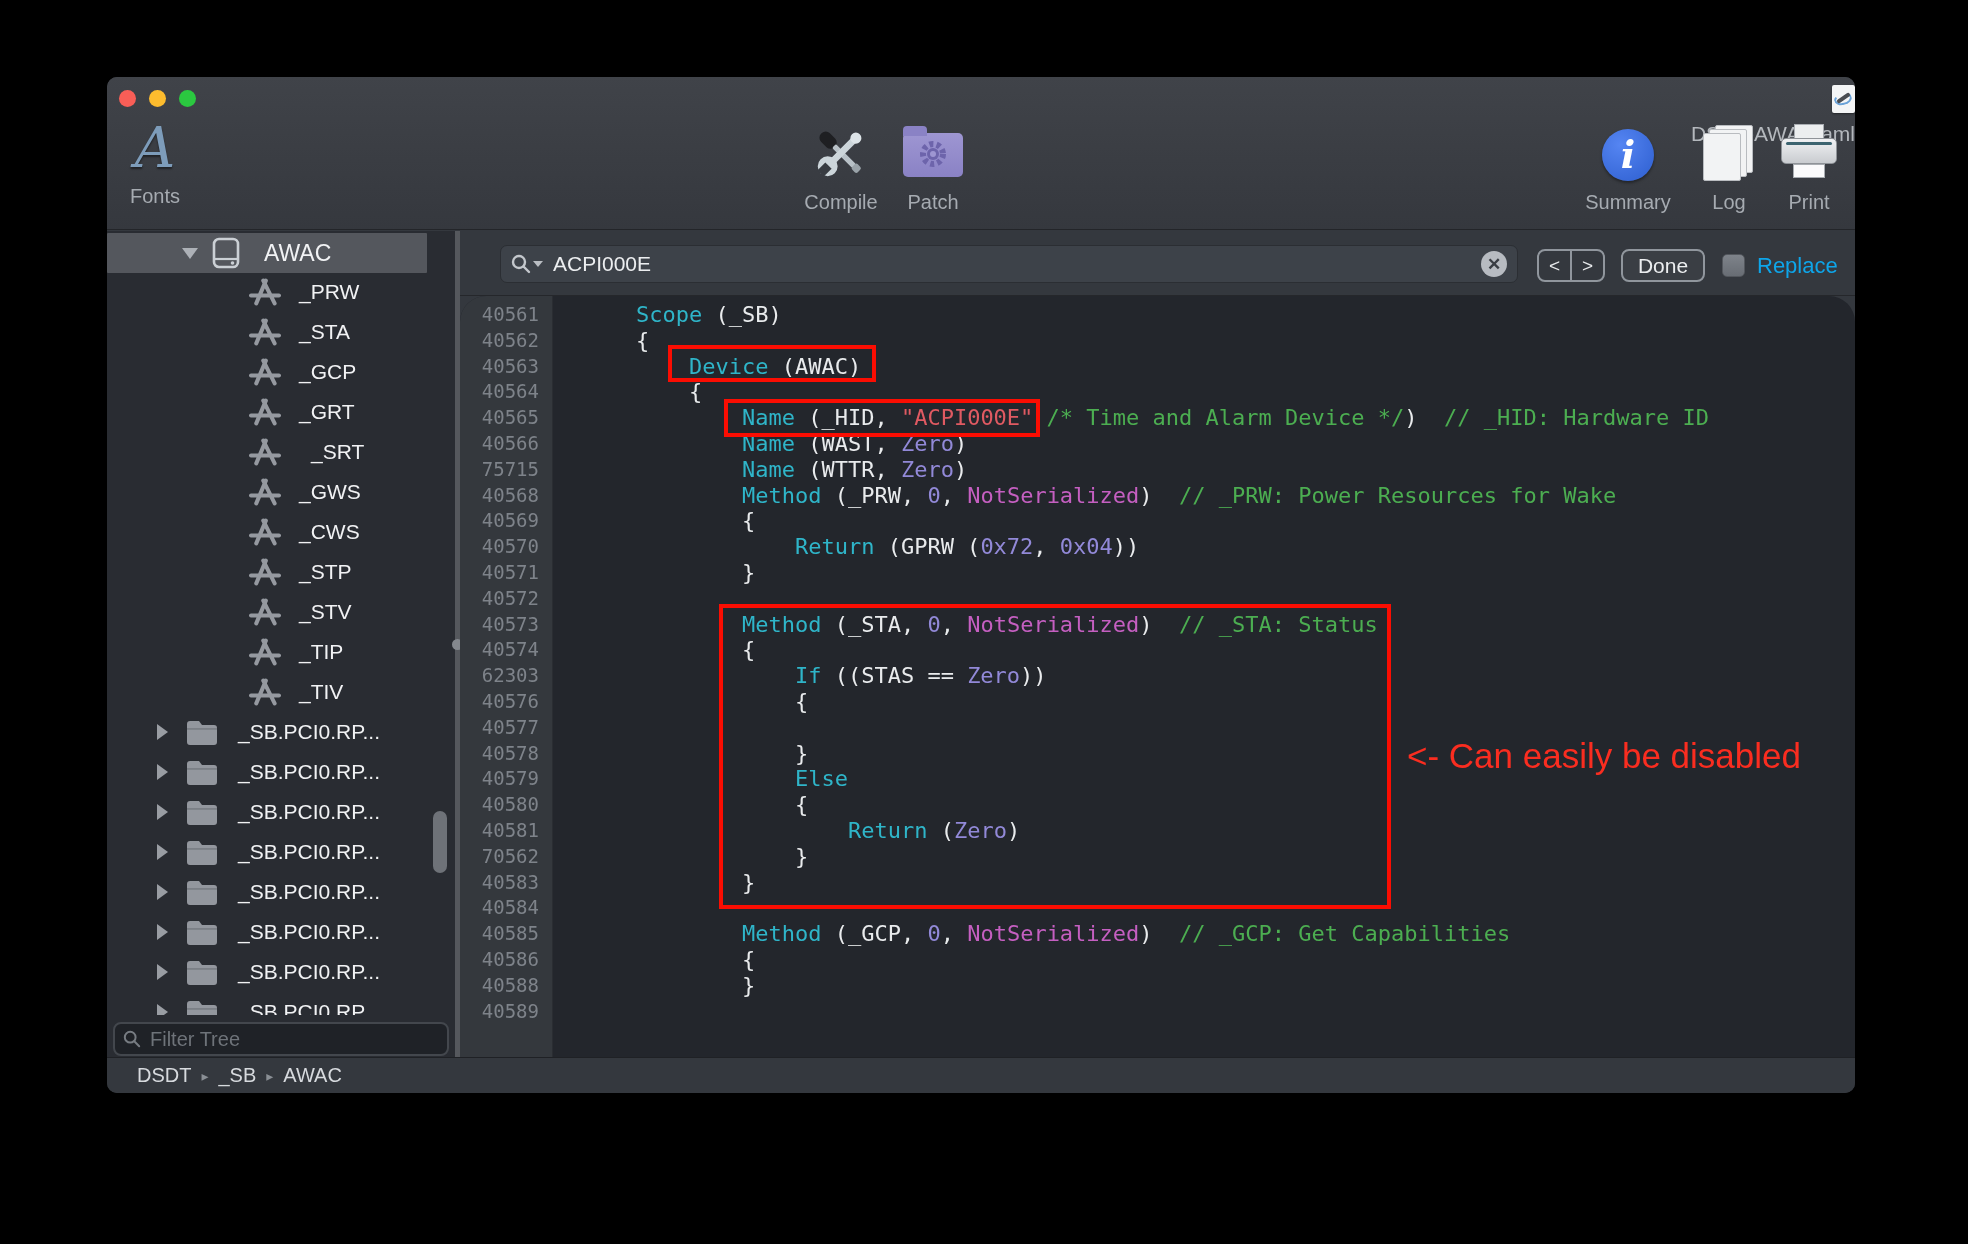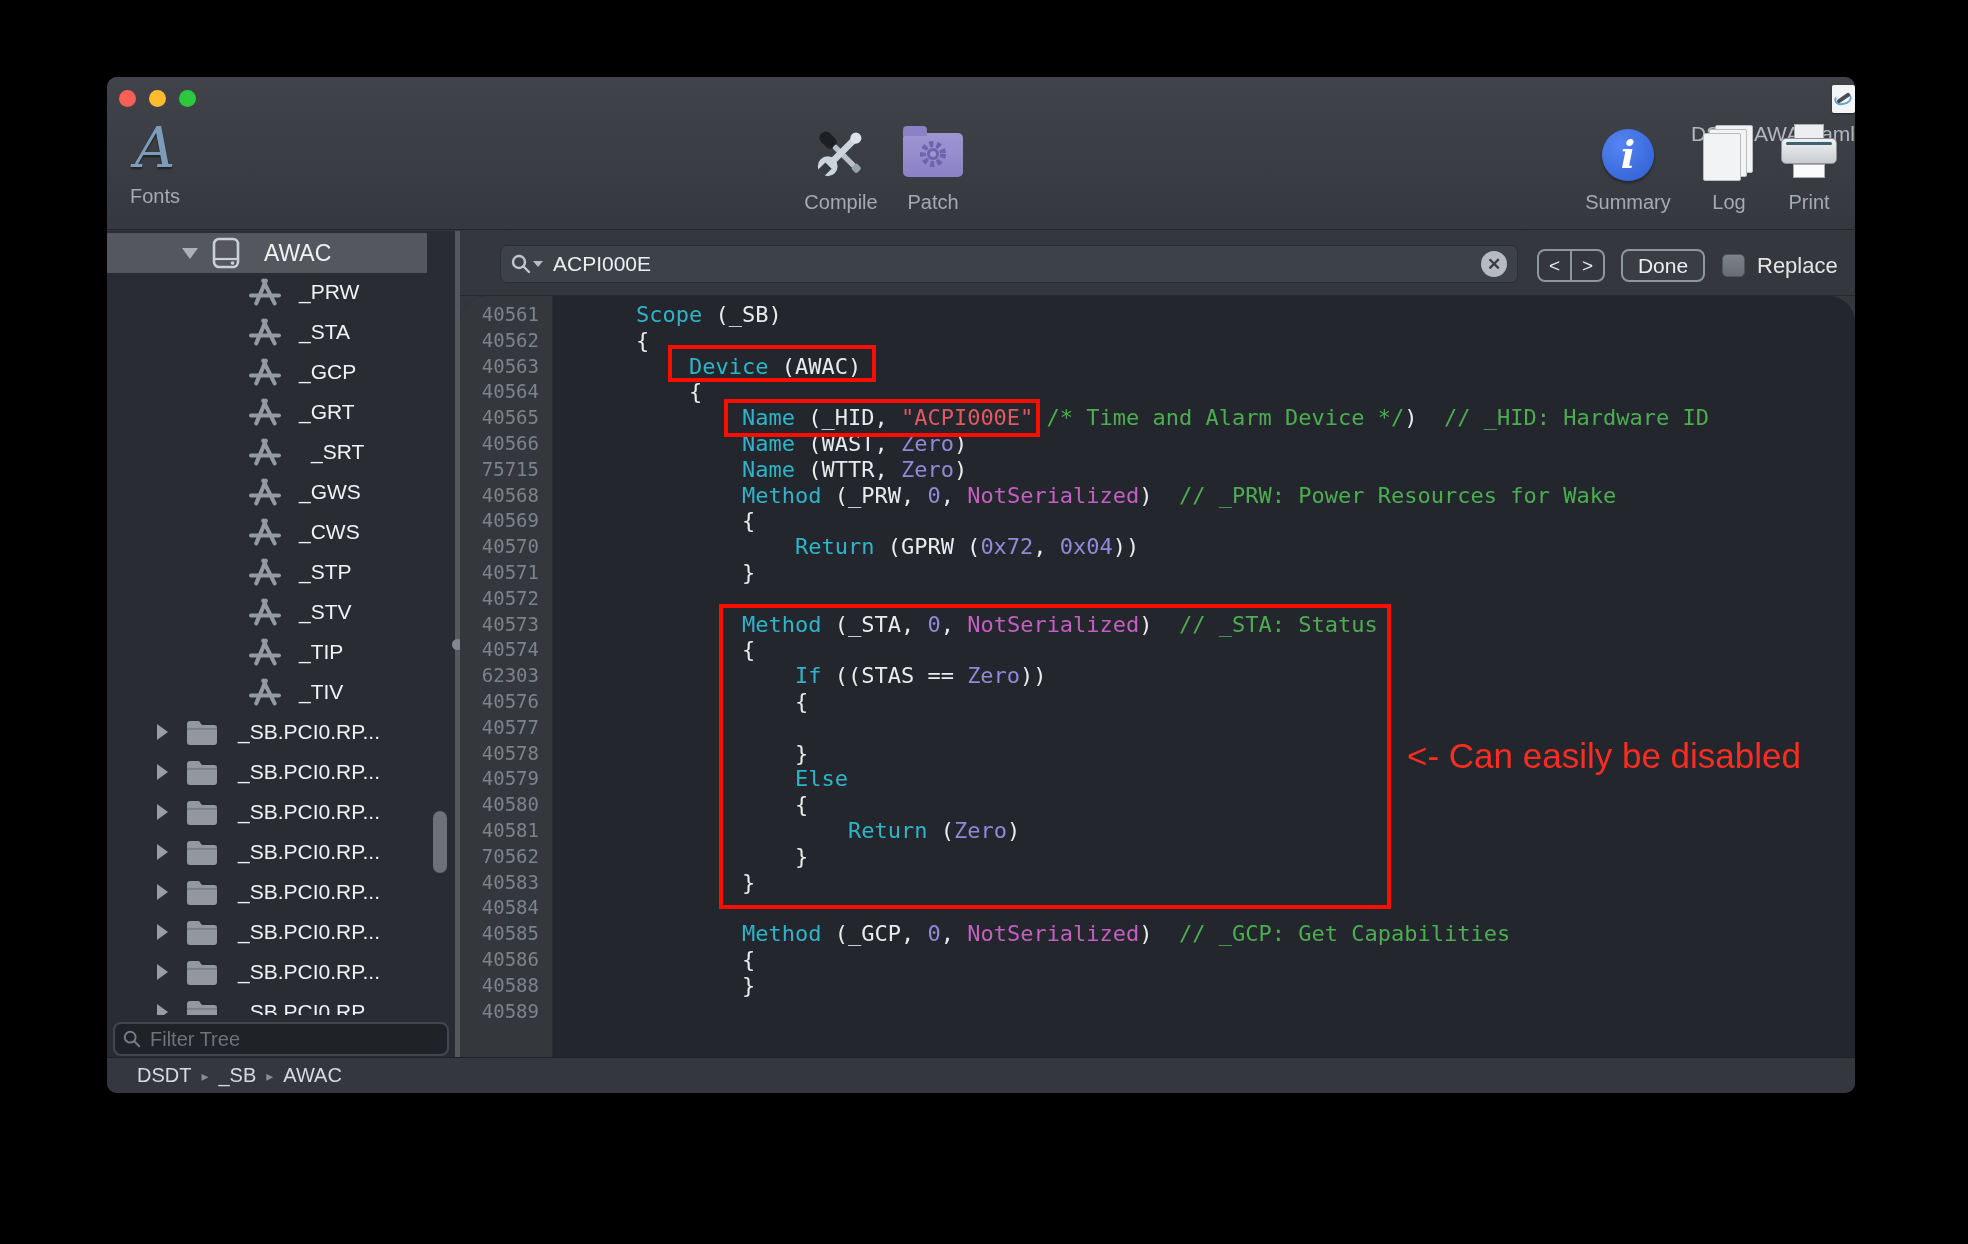--- a/index.html
+++ b/index.html
@@ -43,21 +43,21 @@
   .searchfield input{flex:1;background:transparent;border:none;outline:none;color:#eceef0;font-size:21px;font-family:"Liberation Sans",sans-serif;margin-left:8px;}
   .chevdown{width:0;height:0;border-left:5px solid transparent;border-right:5px solid transparent;border-top:6px solid #b9bdc2;margin-left:2px;}
   .clearbtn{width:26px;height:26px;border-radius:50%;background:#b7bbc1;color:#3a3e44;display:flex;align-items:center;justify-content:center;font-size:17px;font-weight:bold;cursor:default;}
   .seg{position:absolute;left:1430px;top:172px;width:68px;height:33px;border:2px solid #90969d;border-radius:8px;display:flex;color:#e9ebed;}
   .segcell{flex:1;display:flex;align-items:center;justify-content:center;font-size:19px;}
   .segcell:first-child{border-right:2px solid #90969d;}
   .donebtn{position:absolute;left:1514px;top:172px;width:84px;height:33px;border:2px solid #90969d;border-radius:8px;
     color:#eceef0;font-size:21px;display:flex;align-items:center;justify-content:center;background:rgba(255,255,255,.03);}
   .checkbox{position:absolute;left:1615px;top:177px;width:23px;height:23px;border-radius:5px;
     background:linear-gradient(#7e838a,#686d74);border:1px solid #53575d;}
-  .replacelabel{position:absolute;left:1650px;top:176px;font-size:22px;color:#e5e5e5;}
+  .replacelabel{position:absolute;left:1650px;top:176px;font-size:22px;color:#0ea5e9;}
   
   .sidebar{position:absolute;left:0;top:154px;width:348px;height:826px;background:#292c32;}
   .tree{position:absolute;left:0;top:0;width:100%;height:784px;overflow:hidden;}
   .trow{position:absolute;height:40px;display:flex;align-items:center;color:#f1f2f4;font-size:21px;width:100%;}
   .trow.sel{background:#54575d;left:0;width:320px;border-radius:1px;}
   .tri-down{width:0;height:0;border-left:8px solid transparent;border-right:8px solid transparent;border-top:11px solid #adb1b7;}
   .tri-right{width:0;height:0;border-top:8px solid transparent;border-bottom:8px solid transparent;border-left:11px solid #999da3;}
   .filterwrap{position:absolute;left:6px;top:791px;width:336px;height:34px;border-radius:8px;
     background:#1f2227;border:2px solid #43474d;display:flex;align-items:center;padding:0 8px;}
   .filterwrap input{flex:1;background:transparent;border:none;outline:none;color:#d6d9dc;font-size:20px;font-family:"Liberation Sans",sans-serif;margin-left:7px;}

